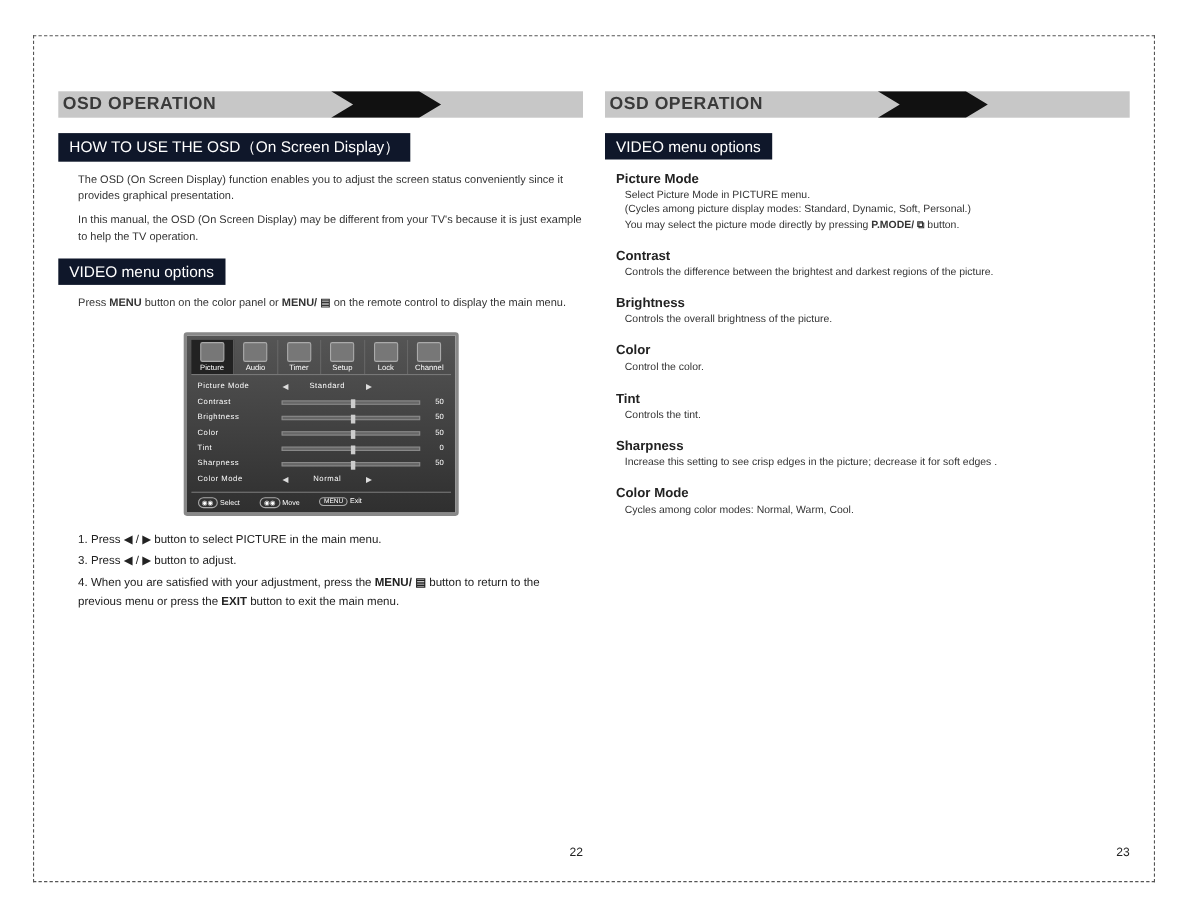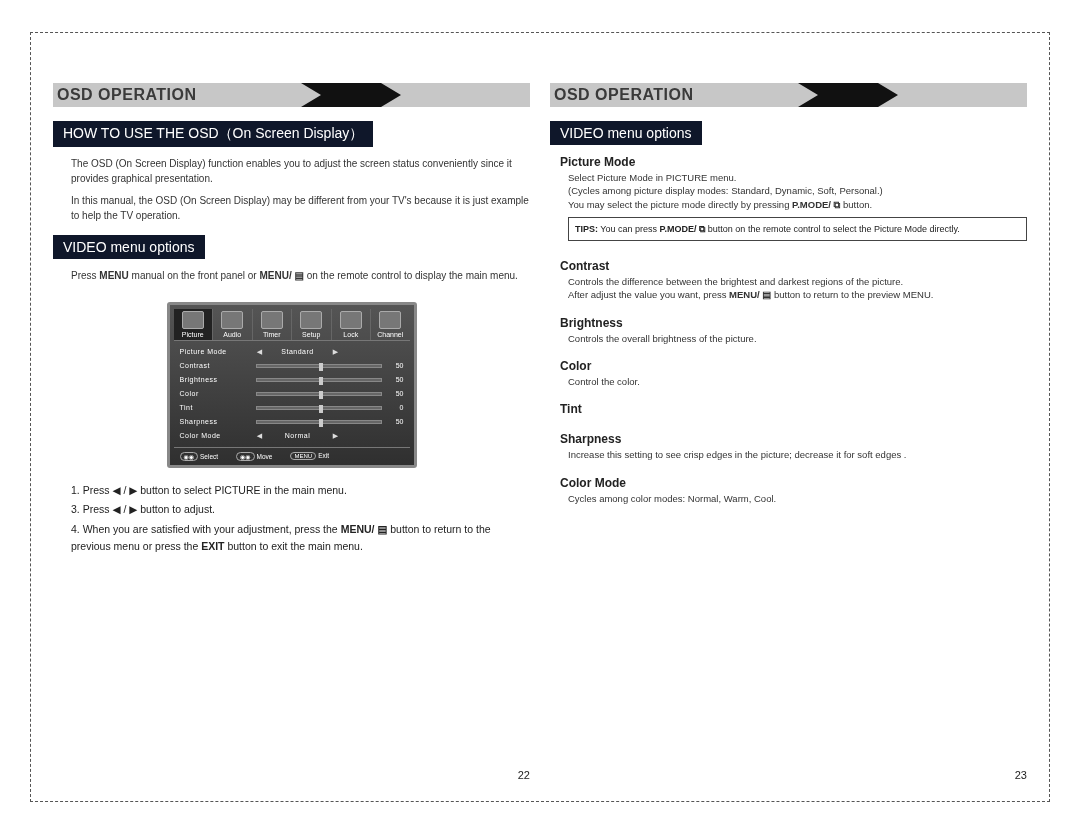--- a/index.html
+++ b/index.html
@@ -146,21 +146,21 @@
     </div>
 
     <div><span class="sublabel">HOW TO USE THE OSD（On Screen Display）</span></div>
 
     <p class="para">The OSD (On Screen Display) function enables you to adjust the screen status conveniently since it provides graphical presentation.</p>
     <p class="para">In this manual, the OSD (On Screen Display) may be different from your TV's because it is just example to help the TV operation.</p>
 
     <div><span class="sublabel">VIDEO menu options</span></div>
 
     <p class="para">
-      <span>Press </span><span class="b">MENU</span><span> manual on the front panel or </span><span class="b">MENU/ ▤</span><span> on the remote control to display the main menu.</span>
+      <span>Press </span><span class="b">MENU</span><span> button on the color panel or </span><span class="b">MENU/ ▤</span><span> on the remote control to display the main menu.</span>
     </p>
 
     <div class="osd">
       <div class="osd-tabs" id="osd-tabs">
           <div class="osd-tab"><div class="ic"></div>Picture</div>
           <div class="osd-tab"><div class="ic"></div>Audio</div>
           <div class="osd-tab"><div class="ic"></div>Timer</div>
           <div class="osd-tab"><div class="ic"></div>Setup</div>
           <div class="osd-tab"><div class="ic"></div>Lock</div>
           <div class="osd-tab"><div class="ic"></div>Channel</div>
@@ -244,43 +244,40 @@
       <div class="title">OSD OPERATION</div>
     </div>
 
     <div><span class="sublabel">VIDEO menu options</span></div>
 
     <div class="opt">
       <h4>Picture Mode</h4>
       <p>Select Picture Mode in PICTURE menu.</p>
       <p>(Cycles among picture display modes: Standard, Dynamic, Soft, Personal.)</p>
       <p><span>You may select the picture mode directly by pressing </span><span class="b">P.MODE/ ⧉</span><span> button.</span></p>
-      <div class="tipbox">
-        <span class="b">TIPS:</span><span> You can press </span><span class="b">P.MODE/ ⧉</span><span> button on the remote control to select the Picture Mode directly.</span>
-      </div>
     </div>
 
     <div class="opt">
       <h4>Contrast</h4>
       <p>Controls the difference between the brightest and darkest regions of the picture.</p>
-      <p><span>After adjust the value you want, press </span><span class="b">MENU/ ▤</span><span> button to return to the preview MENU.</span></p>
     </div>
 
     <div class="opt">
       <h4>Brightness</h4>
       <p>Controls the overall brightness of the picture.</p>
     </div>
 
     <div class="opt">
       <h4>Color</h4>
       <p>Control the color.</p>
     </div>
 
     <div class="opt">
       <h4>Tint</h4>
+      <p>Controls the tint.</p>
     </div>
 
     <div class="opt">
       <h4>Sharpness</h4>
       <p>Increase this setting to see crisp edges in the picture; decrease it for soft edges .</p>
     </div>
 
     <div class="opt">
       <h4>Color Mode</h4>
       <p>Cycles among color modes: Normal, Warm, Cool.</p>

